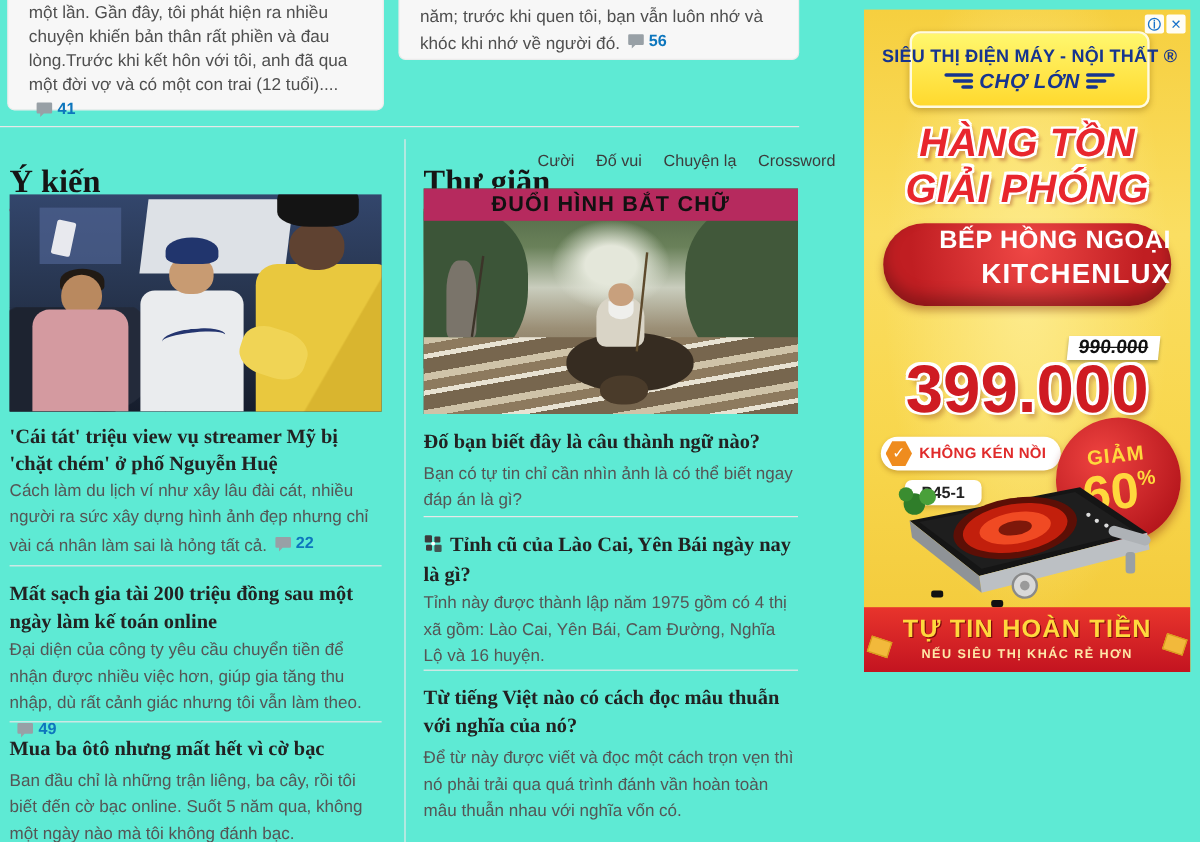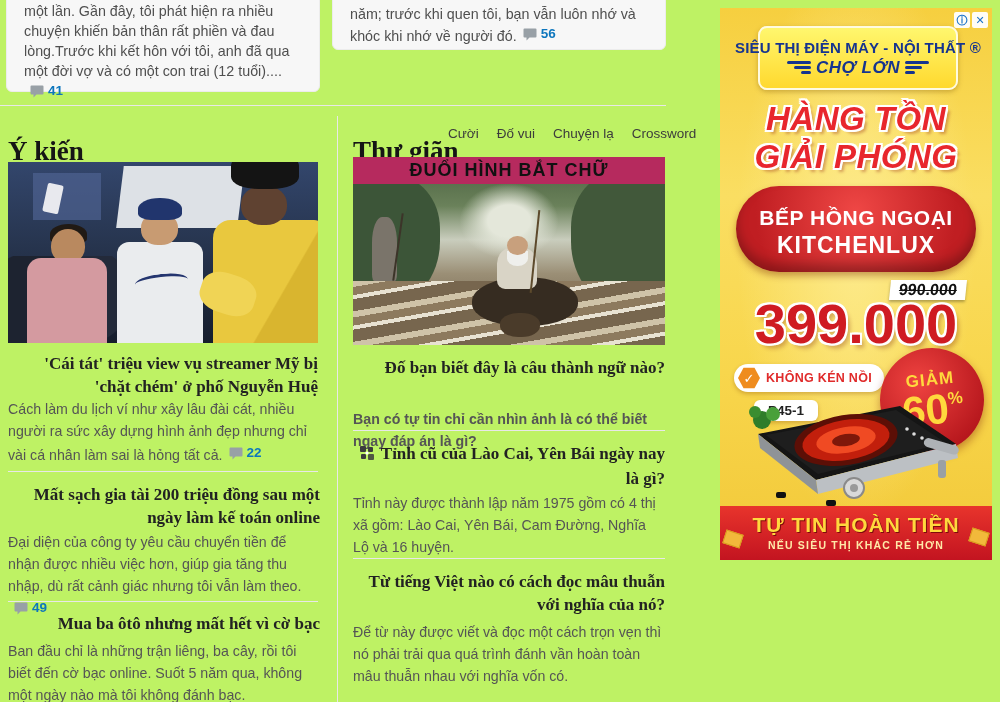--- a/index.html
+++ b/index.html
@@ -1,16 +1,16 @@
 <!DOCTYPE html>
 <html><head>
 <meta charset="utf-8">
 <style>
   html,body{margin:0;padding:0;background:#fff;}
-  .page{position:relative;width:1000px;height:702px;overflow:hidden;background:#bef264;
+  .page{position:relative;width:1000px;height:702px;overflow:hidden;background:#5eead4;
         font-family:"Liberation Sans","DejaVu Sans",sans-serif;color:#222;}
 
   
   .card{position:absolute;background:#f7f7f7;border:1px solid #ececec;border-radius:6px;}
   #card-left{left:6px;top:-16px;width:312px;height:106px;}
   #card-right{left:332px;top:-62px;width:332px;height:110px;}
   .snippet{position:absolute;font-size:14.3px;line-height:20px;color:#4f4f4f;}
   #snippet-left{left:24px;top:1px;width:278px;}
   #snippet-right{left:350px;top:4px;width:298px;}
 
@@ -25,21 +25,21 @@
 
   
   .sec-h{position:absolute;font-family:"Liberation Serif","DejaVu Serif",serif;
          font-size:27px;font-weight:bold;color:#151515;line-height:1;
          padding-bottom:9px;border-bottom:2px solid #b73256;}
   .tabs{position:absolute;display:flex;gap:18px;font-size:13.5px;color:#3c3c3c;}
   .tab{cursor:pointer;}
 
   
   .title{position:absolute;font-family:"Liberation Serif","DejaVu Serif",serif;
-         font-size:17px;font-weight:bold;color:#222;line-height:1.38;cursor:pointer;text-align:right;}
+         font-size:17px;font-weight:bold;color:#222;line-height:1.38;cursor:pointer;}
   .sum{position:absolute;font-size:14.2px;color:#555;line-height:22px;}
   .ticon{display:inline-block;vertical-align:-2px;margin-right:6px;}
 
   
   .photo1{position:absolute;left:8px;top:162px;width:310px;height:181px;overflow:hidden;cursor:pointer;
           background:linear-gradient(180deg,#33466c 0%,#27354f 45%,#161d2c 100%);}
   .p1-screen{position:absolute;left:36%;top:2%;width:39%;height:34%;background:#dde1e6;transform:skewX(-7deg);}
   .p1-panel{position:absolute;left:8%;top:6%;width:22%;height:26%;background:#4e6291;opacity:.7;}
   .p1-crowd{position:absolute;left:-4%;bottom:-6%;width:46%;height:54%;
             background:radial-gradient(circle at 30% 60%,#1d2330 55%,transparent 56%),
@@ -92,21 +92,21 @@
   .ad-logo .l2{display:flex;align-items:center;gap:5px;}
   .wing{display:flex;flex-direction:column;gap:2px;}
   .wing i{display:block;height:3px;background:#16348f;border-radius:2px;}
   .wing.lft i:nth-child(1){width:24px}.wing.lft i:nth-child(2){width:17px;margin-left:7px}.wing.lft i:nth-child(3){width:10px;margin-left:14px}
   .wing.rgt i:nth-child(1){width:24px}.wing.rgt i:nth-child(2){width:17px}.wing.rgt i:nth-child(3){width:10px}
   .ad-logo .nm{color:#16348f;font-size:17px;font-weight:bold;font-style:italic;letter-spacing:.5px;
                font-family:"Liberation Sans","DejaVu Sans",sans-serif;}
   .ad-headline{position:absolute;left:0;top:92px;width:100%;text-align:center;
                font-style:italic;font-weight:bold;font-size:33px;line-height:1.15;color:#e8262d;letter-spacing:.5px;
                text-shadow:-2px 0 #fff,2px 0 #fff,0 -2px #fff,0 2px #fff,-2px -2px #fff,2px 2px #fff,-2px 2px #fff,2px -2px #fff,4px 4px 3px rgba(140,30,20,.35);}
-  .ad-pill{position:absolute;left:16px;top:178px;width:240px;padding:20px 0 13px;border-radius:46px;text-align:center;
+  .ad-pill{position:absolute;left:16px;top:178px;width:240px;padding:3px 0 13px;border-radius:46px;text-align:right;
            background:radial-gradient(circle at 50% 30%,#ef4745,#c01e22 75%);
            box-shadow:inset 0 -8px 12px rgba(0,0,0,.28),0 4px 7px rgba(120,40,0,.4);}
   .ad-pill .p1{color:#fff;font-weight:bold;font-size:21px;letter-spacing:.5px;}
   .ad-pill .p2{color:#fff;font-weight:bold;font-size:23px;letter-spacing:1px;margin-top:2px;}
   .ad-oldprice{position:absolute;right:26px;top:272px;background:#fff;padding:1px 9px;transform:skewX(-6deg);
                font-weight:bold;font-size:16px;color:#111;text-decoration:line-through;
                box-shadow:0 2px 3px rgba(0,0,0,.3);}
   .ad-newprice{position:absolute;left:0;top:288px;width:100%;text-align:center;
                font-weight:bold;font-size:56px;letter-spacing:0px;color:#cf1b22;line-height:1;
                text-shadow:-2px 0 #fff,2px 0 #fff,0 -2px #fff,0 2px #fff,-2px -2px #fff,2px 2px #fff,-2px 2px #fff,2px -2px #fff,4px 5px 4px rgba(120,30,10,.3);}
@@ -216,21 +216,21 @@
     <div class="p2-rider"></div>
     <div class="p2-beard"></div>
     <div class="p2-rider-head"></div>
     <div class="p2-staff"></div>
     <div class="p2-elder"></div>
     <div class="p2-elder-staff"></div>
     <div class="p2-banner">ĐUỔI HÌNH BẮT CHỮ</div>
   </div>
 
   <div class="title" style="left:353px;top:356px;width:312px;">Đố bạn biết đây là câu thành ngữ nào?</div>
-  <div class="sum" style="left:353px;top:408px;width:312px;font-weight:bold;">Bạn có tự tin chỉ cần nhìn ảnh là có thể biết ngay đáp án là gì?</div>
+  <div class="sum" style="left:353px;top:384px;width:312px;">Bạn có tự tin chỉ cần nhìn ảnh là có thể biết ngay đáp án là gì?</div>
 
   <div class="divh" style="left:353px;top:430px;width:312px;"></div>
 
   <div class="title" style="left:353px;top:442px;width:312px;"><span class="ticon"><svg width="16" height="16" viewBox="0 0 16 16">
           <rect x="1" y="1" width="6" height="6" rx="1" fill="#3c3c3c"></rect>
           <rect x="9" y="2" width="5" height="5" rx="1" fill="#3c3c3c"></rect>
           <rect x="2" y="9" width="5" height="5" rx="1" fill="#3c3c3c"></rect>
           <rect x="9" y="9" width="6" height="6" rx="1" fill="#3c3c3c" opacity=".85"></rect>
           <circle cx="8" cy="8" r="1.6" fill="#fff"></circle>
         </svg></span><span>Tỉnh cũ của Lào Cai, Yên Bái ngày nay là gì?</span></div>

